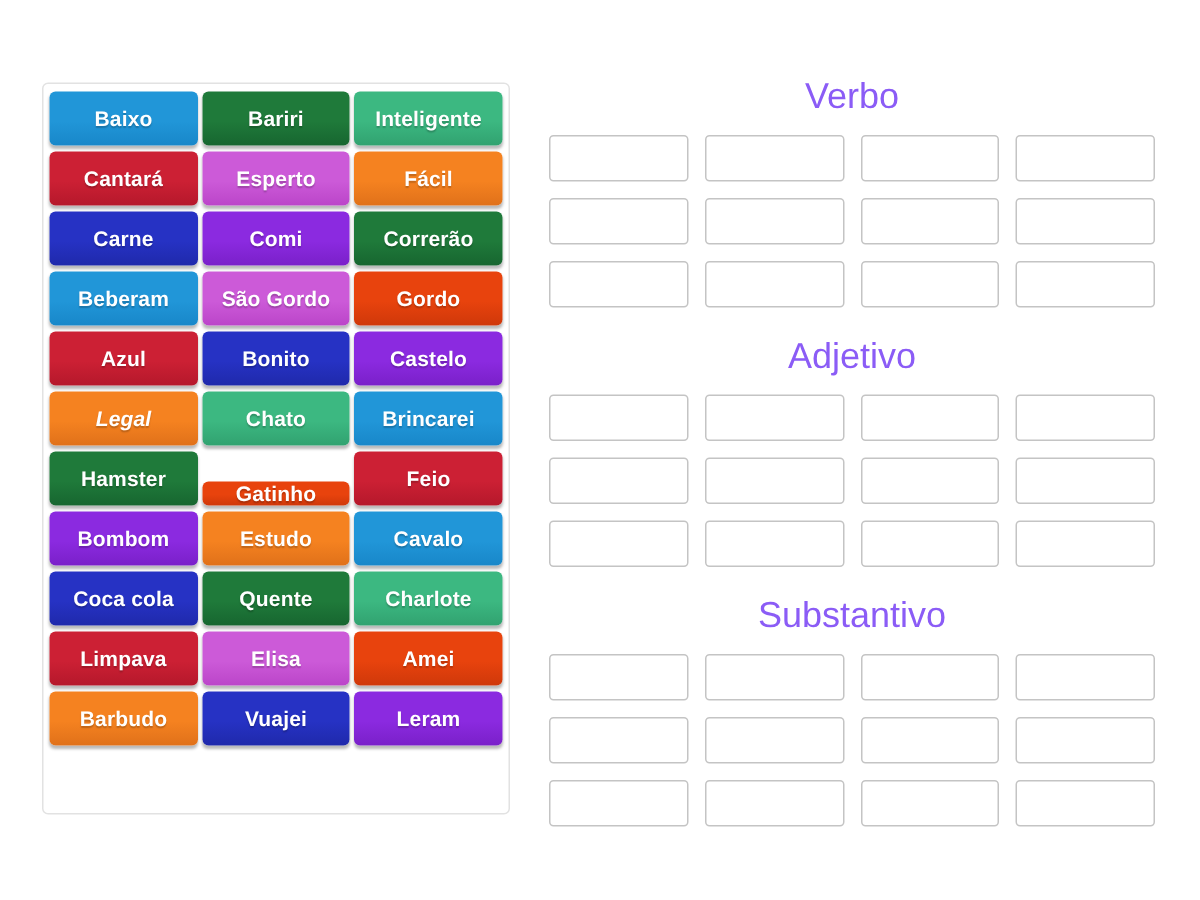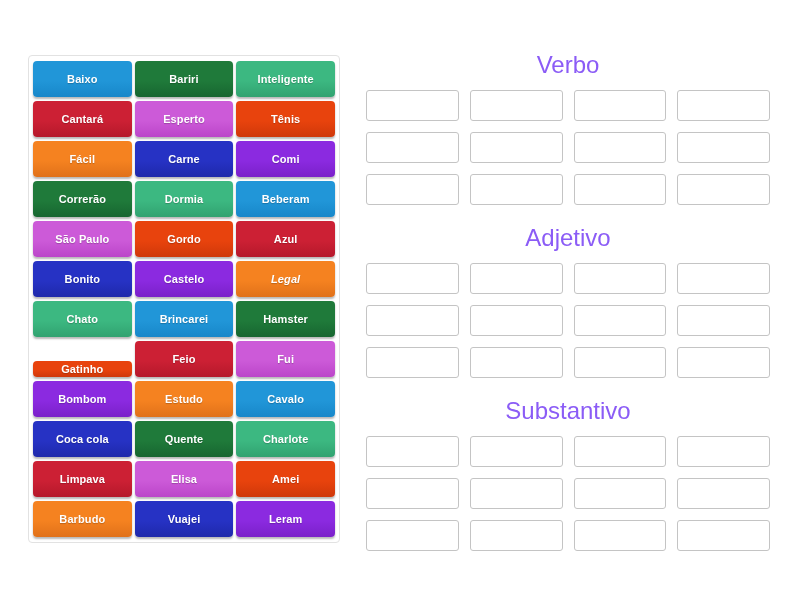--- a/index.html
+++ b/index.html
@@ -40,21 +40,21 @@
     column-gap: 3px;
     row-gap: 4px;
   }
 
   .tile {
     border-radius: 4px;
     display: flex;
     align-items: center;
     justify-content: center;
     color: #ffffff;
-    font-size: 11px;
+    font-size: 14px;
     font-weight: bold;
     letter-spacing: 0.1px;
     text-align: center;
     white-space: nowrap;
     overflow: hidden;
     box-shadow: 0 2px 2px rgba(0,0,0,0.28);
     text-shadow: 0 1px 1px rgba(0,0,0,0.22);
     cursor: move;
     user-select: none;
     box-sizing: border-box;
@@ -102,39 +102,36 @@
 
 <div id="app">
 
   <div id="word-bank">
     <div id="tile-grid">
         <div class="tile" style="background: linear-gradient(rgb(33, 150, 216) 0%, rgb(33, 150, 216) 55%, rgb(24, 135, 201) 100%);">Baixo</div>
         <div class="tile" style="background: linear-gradient(rgb(31, 122, 58) 0%, rgb(31, 122, 58) 55%, rgb(23, 102, 48) 100%);">Bariri</div>
         <div class="tile" style="background: linear-gradient(rgb(60, 184, 129) 0%, rgb(60, 184, 129) 55%, rgb(49, 162, 112) 100%);">Inteligente</div>
         <div class="tile" style="background: linear-gradient(rgb(204, 32, 52) 0%, rgb(204, 32, 52) 55%, rgb(181, 24, 43) 100%);">Cantará</div>
         <div class="tile" style="background: linear-gradient(rgb(204, 90, 216) 0%, rgb(204, 90, 216) 55%, rgb(187, 69, 201) 100%);">Esperto</div>
-        <div class="tile" style="background: linear-gradient(rgb(232, 67, 13) 0%, rgb(232, 67, 13) 55%, rgb(207, 56, 10) 100%);">Tênis</div>
         <div class="tile" style="background: linear-gradient(rgb(245, 130, 32) 0%, rgb(245, 130, 32) 55%, rgb(224, 113, 26) 100%);">Fácil</div>
         <div class="tile" style="background: linear-gradient(rgb(38, 50, 196) 0%, rgb(38, 50, 196) 55%, rgb(31, 41, 171) 100%);">Carne</div>
         <div class="tile" style="background: linear-gradient(rgb(139, 42, 224) 0%, rgb(139, 42, 224) 55%, rgb(122, 32, 201) 100%);">Comi</div>
         <div class="tile" style="background: linear-gradient(rgb(31, 122, 58) 0%, rgb(31, 122, 58) 55%, rgb(23, 102, 48) 100%);">Correrão</div>
-        <div class="tile" style="background: linear-gradient(rgb(60, 184, 129) 0%, rgb(60, 184, 129) 55%, rgb(49, 162, 112) 100%);">Dormia</div>
         <div class="tile" style="background: linear-gradient(rgb(33, 150, 216) 0%, rgb(33, 150, 216) 55%, rgb(24, 135, 201) 100%);">Beberam</div>
-        <div class="tile" style="background: linear-gradient(rgb(204, 90, 216) 0%, rgb(204, 90, 216) 55%, rgb(187, 69, 201) 100%);">São Paulo</div>
+        <div class="tile" style="background: linear-gradient(rgb(204, 90, 216) 0%, rgb(204, 90, 216) 55%, rgb(187, 69, 201) 100%);">São Gordo</div>
         <div class="tile" style="background: linear-gradient(rgb(232, 67, 13) 0%, rgb(232, 67, 13) 55%, rgb(207, 56, 10) 100%);">Gordo</div>
         <div class="tile" style="background: linear-gradient(rgb(204, 32, 52) 0%, rgb(204, 32, 52) 55%, rgb(181, 24, 43) 100%);">Azul</div>
         <div class="tile" style="background: linear-gradient(rgb(38, 50, 196) 0%, rgb(38, 50, 196) 55%, rgb(31, 41, 171) 100%);">Bonito</div>
         <div class="tile" style="background: linear-gradient(rgb(139, 42, 224) 0%, rgb(139, 42, 224) 55%, rgb(122, 32, 201) 100%);">Castelo</div>
         <div class="tile" style="background: linear-gradient(rgb(245, 130, 32) 0%, rgb(245, 130, 32) 55%, rgb(224, 113, 26) 100%); font-style: italic;">Legal</div>
         <div class="tile" style="background: linear-gradient(rgb(60, 184, 129) 0%, rgb(60, 184, 129) 55%, rgb(49, 162, 112) 100%);">Chato</div>
         <div class="tile" style="background: linear-gradient(rgb(33, 150, 216) 0%, rgb(33, 150, 216) 55%, rgb(24, 135, 201) 100%);">Brincarei</div>
         <div class="tile" style="background: linear-gradient(rgb(31, 122, 58) 0%, rgb(31, 122, 58) 55%, rgb(23, 102, 48) 100%);">Hamster</div>
         <div class="tile" style="background: linear-gradient(rgb(232, 67, 13) 0%, rgb(232, 67, 13) 55%, rgb(207, 56, 10) 100%); margin-top: 20px;">Gatinho</div>
         <div class="tile" style="background: linear-gradient(rgb(204, 32, 52) 0%, rgb(204, 32, 52) 55%, rgb(181, 24, 43) 100%);">Feio</div>
-        <div class="tile" style="background: linear-gradient(rgb(204, 90, 216) 0%, rgb(204, 90, 216) 55%, rgb(187, 69, 201) 100%);">Fui</div>
         <div class="tile" style="background: linear-gradient(rgb(139, 42, 224) 0%, rgb(139, 42, 224) 55%, rgb(122, 32, 201) 100%);">Bombom</div>
         <div class="tile" style="background: linear-gradient(rgb(245, 130, 32) 0%, rgb(245, 130, 32) 55%, rgb(224, 113, 26) 100%);">Estudo</div>
         <div class="tile" style="background: linear-gradient(rgb(33, 150, 216) 0%, rgb(33, 150, 216) 55%, rgb(24, 135, 201) 100%);">Cavalo</div>
         <div class="tile" style="background: linear-gradient(rgb(38, 50, 196) 0%, rgb(38, 50, 196) 55%, rgb(31, 41, 171) 100%);">Coca cola</div>
         <div class="tile" style="background: linear-gradient(rgb(31, 122, 58) 0%, rgb(31, 122, 58) 55%, rgb(23, 102, 48) 100%);">Quente</div>
         <div class="tile" style="background: linear-gradient(rgb(60, 184, 129) 0%, rgb(60, 184, 129) 55%, rgb(49, 162, 112) 100%);">Charlote</div>
         <div class="tile" style="background: linear-gradient(rgb(204, 32, 52) 0%, rgb(204, 32, 52) 55%, rgb(181, 24, 43) 100%);">Limpava</div>
         <div class="tile" style="background: linear-gradient(rgb(204, 90, 216) 0%, rgb(204, 90, 216) 55%, rgb(187, 69, 201) 100%);">Elisa</div>
         <div class="tile" style="background: linear-gradient(rgb(232, 67, 13) 0%, rgb(232, 67, 13) 55%, rgb(207, 56, 10) 100%);">Amei</div>
         <div class="tile" style="background: linear-gradient(rgb(245, 130, 32) 0%, rgb(245, 130, 32) 55%, rgb(224, 113, 26) 100%);">Barbudo</div>

